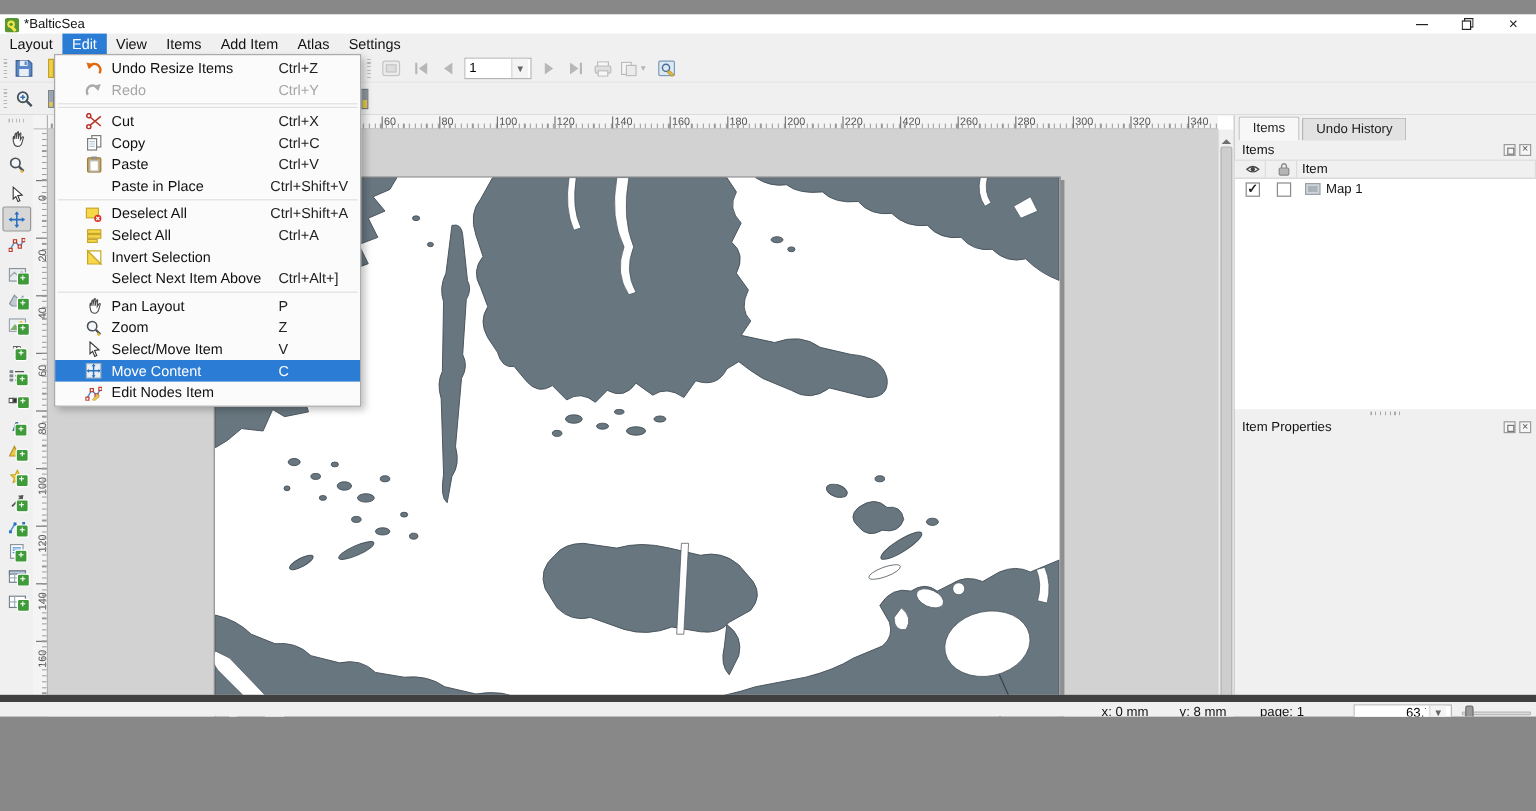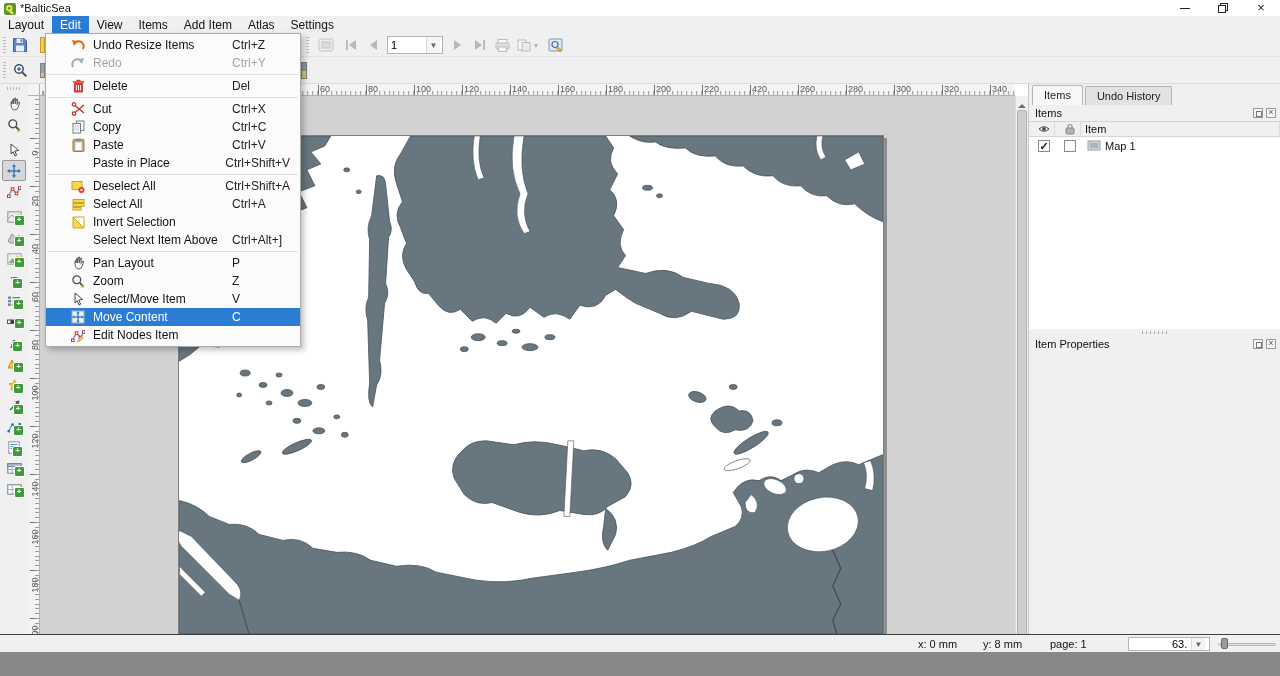--- a/index.html
+++ b/index.html
@@ -1,17 +1,17 @@
 <!DOCTYPE html>
 <html style="--accent-blue: #2a7cd4; --chrome-bg: #f0f0f0; --canvas-bg: #d2d2d2; --ruler-bg: #f4f4f4;"><head>
 <meta charset="utf-8">
 <style>
   *{box-sizing:border-box;margin:0;padding:0}
   html,body{background:#888}
-  .app{position:relative;width:1280px;height:652px;margin:0 auto;background:#fff;overflow:hidden;
+  .app{position:relative;width:1280px;height:585px;margin:12px auto;background:#fff;overflow:hidden;
        font-family:"Liberation Sans",sans-serif;color:#111}
 
   
   .titlebar{position:absolute;left:0;top:0;right:0;height:16px;background:#fff;display:flex;align-items:center;font-size:11px}
   .titlebar .logo{margin:1px 4px 0 4px;display:flex}
   .wctrl{position:absolute;top:0;height:16px;width:38px;display:flex;align-items:center;justify-content:center}
   .wmin{right:76px}.wmax{right:38px}.wclose{right:0}
   .minbar{width:10px;height:0;border-top:1px solid #222}
   .closex{font-size:13px;line-height:12px;color:#222}
 
@@ -86,21 +86,21 @@
   .itrow>div{height:100%;display:flex;align-items:center;padding-left:4px}
   .cb{width:12px;height:12px;border:1px solid #8a8a8a;background:#fff;display:block}
   .cb.checked{position:relative}
   .cb.checked::after{content:"✓";position:absolute;left:0;top:-1px;width:10px;font-size:11px;font-weight:bold;color:#222;text-align:center;line-height:12px}
   .mapicon{margin:0 4px 0 2px;display:flex}
   .splitter{height:7px;display:flex;align-items:center;justify-content:center}
   .splitter .dots{width:26px;height:3px;background:repeating-linear-gradient(90deg,#a8a8a8 0 1px,transparent 1px 4px)}
   .propsbody{height:296px}
 
   
-  .statusbar{position:absolute;left:0;right:0;bottom:0;height:18px;background:var(--chrome-bg,#f0f0f0);border-top:1px solid #404040;font-size:11px}
+  .statusbar{position:absolute;left:0;right:0;bottom:0;height:18px;background:var(--chrome-bg,#f0f0f0);border-top:6px solid #404040;font-size:11px}
   .sb{position:absolute;top:3px;color:#111}
   .zoomcombo{left:1128px;width:82px}
   .slidertrack{position:absolute;left:1218px;top:8px;width:58px;height:3px;background:#dedede;border:1px solid #b8b8b8;border-radius:2px}
   .sliderhandle{position:absolute;left:1221px;top:3px;width:7px;height:11px;background:#9a9a9a;border:1px solid #6e6e6e;border-radius:2px}
 
   
   .menu{position:absolute;left:45px;top:33px;width:256px;background:#fbfbfb;border:1px solid #ababab;
         box-shadow:3px 3px 6px rgba(0,0,0,.25);z-index:60;padding:2px 0;font-size:12px}
   .mi{display:flex;align-items:center;height:18px;padding:0 10px 0 20px}
   .mico{width:24px;display:flex;justify-content:center;align-items:center}
@@ -645,36 +645,20 @@
             <g transform="translate(14,0) scale(-1,1)">
               <path d="M11.8,11 A4.8,4.8 0 1 0 3.6,5.4" fill="none" stroke="#ababab" stroke-width="2"></path>
               <path d="M1,2 L7.2,3.6 L3,7.8 Z" fill="#ababab"></path>
             </g>
           </svg>
         </span>
       <span class="mlabel">Redo</span>
       <span class="mshort">Ctrl+Y</span>
     </div>
     <div class="msep"></div>
-    <div class="mi">
-      <span class="mico">
-          <svg width="13" height="14" viewBox="0 0 13 14">
-            <rect x="2" y="4" width="9" height="9.5" rx="1" fill="#d9372b"></rect>
-            <rect x="1" y="2.2" width="11" height="1.6" fill="#d9372b"></rect>
-            <rect x="4.5" y="0.8" width="4" height="1.4" fill="#d9372b"></rect>
-            <g stroke="#fff">
-              <line x1="4.4" y1="6" x2="4.4" y2="11.5"></line>
-              <line x1="6.5" y1="6" x2="6.5" y2="11.5"></line>
-              <line x1="8.6" y1="6" x2="8.6" y2="11.5"></line>
-            </g>
-          </svg>
-        </span>
-      <span class="mlabel">Delete</span>
-      <span class="mshort">Del</span>
-    </div>
     <div class="msep"></div>
     <div class="mi">
       <span class="mico">
           <svg width="14" height="14" viewBox="0 0 14 14">
             <g stroke="#b7352a" stroke-width="1.3" fill="none">
               <path d="M13,3 L4,10.5"></path>
               <path d="M13,11 L4,3.5"></path>
               <circle cx="3" cy="11.6" r="1.7"></circle>
               <circle cx="3" cy="2.4" r="1.7"></circle>
             </g>

